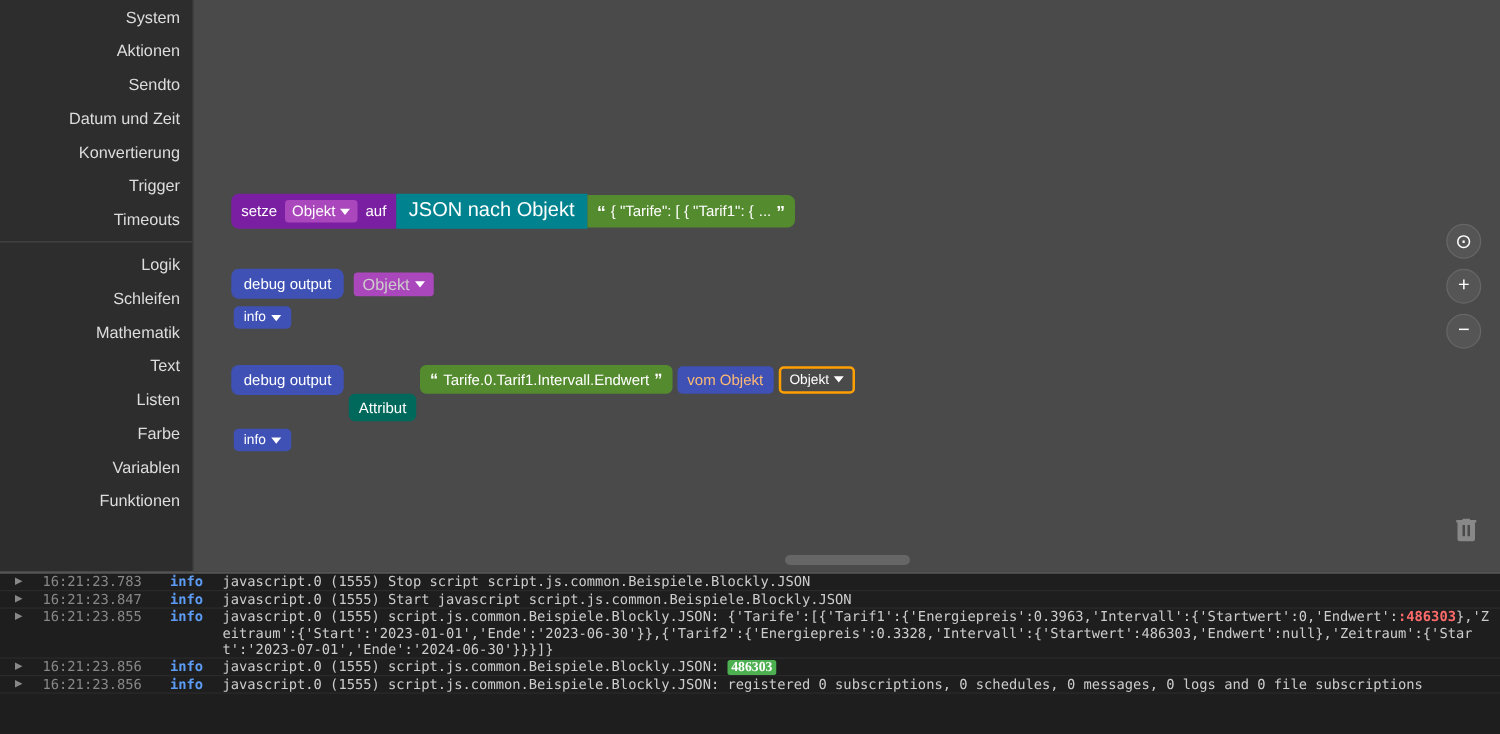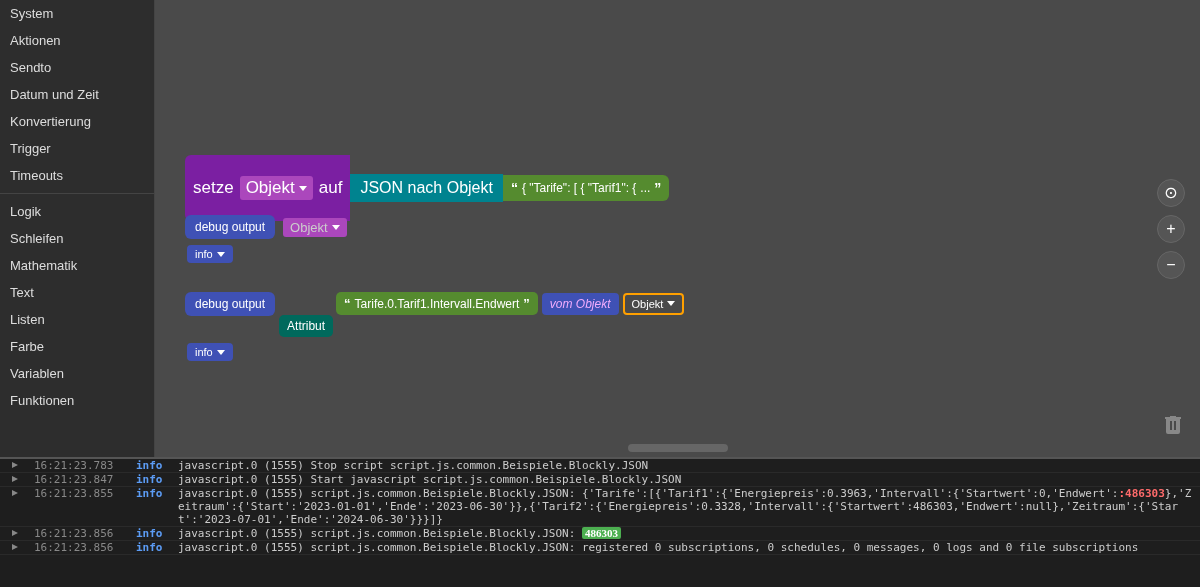--- a/index.html
+++ b/index.html
@@ -13,20 +13,21 @@
 
     
     .sidebar {
       width: 155px;
       background: #2d2d2d;
       border-right: 1px solid #444;
       display: flex;
       flex-direction: column;
       overflow-y: auto;
       flex-shrink: 0;
+      text-align: right;
     }
     .sidebar-item {
       padding: 6px 10px;
       cursor: pointer;
       color: #ddd;
       font-size: 13px;
       white-space: nowrap;
     }
     .sidebar-divider {
       height: 1px;
@@ -180,21 +181,21 @@
     <div class="sidebar-item">Farbe</div>
     <div class="sidebar-item">Variablen</div>
     <div class="sidebar-item">Funktionen</div>
   </div>
 
   <div class="canvas-area">
 
     <div class="block-group-1">
       <div class="block-row-flex">
 
-        <div style="background:#7b1fa2; border-radius:6px 0 0 6px; padding:21px 8px; color:white; font-size:17px; display:inline-flex; align-items:center; gap:6px;">
+        <div style="background:#7b1fa2; border-radius:6px 0 0 6px; padding:5px 8px; color:white; font-size:12px; display:inline-flex; align-items:center; gap:6px;">
           <span>setze</span>
           <div style="background:#ab47bc; border-radius:3px; padding:2px 6px; display:inline-flex; align-items:center; gap:4px;">
             <span>Objekt</span>
             <span style="width:0;height:0;border-left:4px solid transparent;border-right:4px solid transparent;border-top:5px solid white;display:inline-block;"></span>
           </div>
           <span>auf</span>
         </div>
 
         <div style="background:#00838f; padding:5px 10px; color:white; font-size:16px; display:inline-flex; align-items:center;">
           <span>JSON nach Objekt</span>
@@ -239,21 +240,21 @@
         <div style="background:#00695c; border-radius:5px; padding:4px 8px; color:white; font-size:12px; display:inline-flex; align-items:center; gap:6px; margin-left:4px;margin-top:45px;">
           <span>Attribut</span>
         </div>
 
         <div style="background:#558b2f; border-radius:5px; padding:4px 8px; color:white; font-size:12px; display:inline-flex; align-items:center; gap:4px; margin-left:3px;">
           <span style="font-size:13px; font-weight:bold;">“</span>
           <span>Tarife.0.Tarif1.Intervall.Endwert</span>
           <span style="font-size:13px; font-weight:bold;">”</span>
         </div>
 
-        <div style="background:#3f51b5; border-radius:4px; padding:4px 8px; color:#f0abfc; font-size:12px; display:inline-flex; align-items:center; gap:4px; margin-left:4px;font-style:italic;">
+        <div style="background:#3f51b5; border-radius:4px; padding:4px 8px; color:#fdba74; font-size:12px; display:inline-flex; align-items:center; gap:4px; margin-left:4px;">
           <span>vom Objekt</span>
         </div>
 
         <div style="border:2px solid #ffa000; border-radius:4px; padding:3px 7px; color:white; font-size:11px; display:inline-flex; align-items:center; gap:4px; margin-left:4px; background:transparent;">
           <span>Objekt</span>
           <span style="width:0;height:0;border-left:4px solid transparent;border-right:4px solid transparent;border-top:5px solid white;display:inline-block;"></span>
         </div>
       </div>
 
       <div class="block-row-flex" style="margin-top:6px;">

